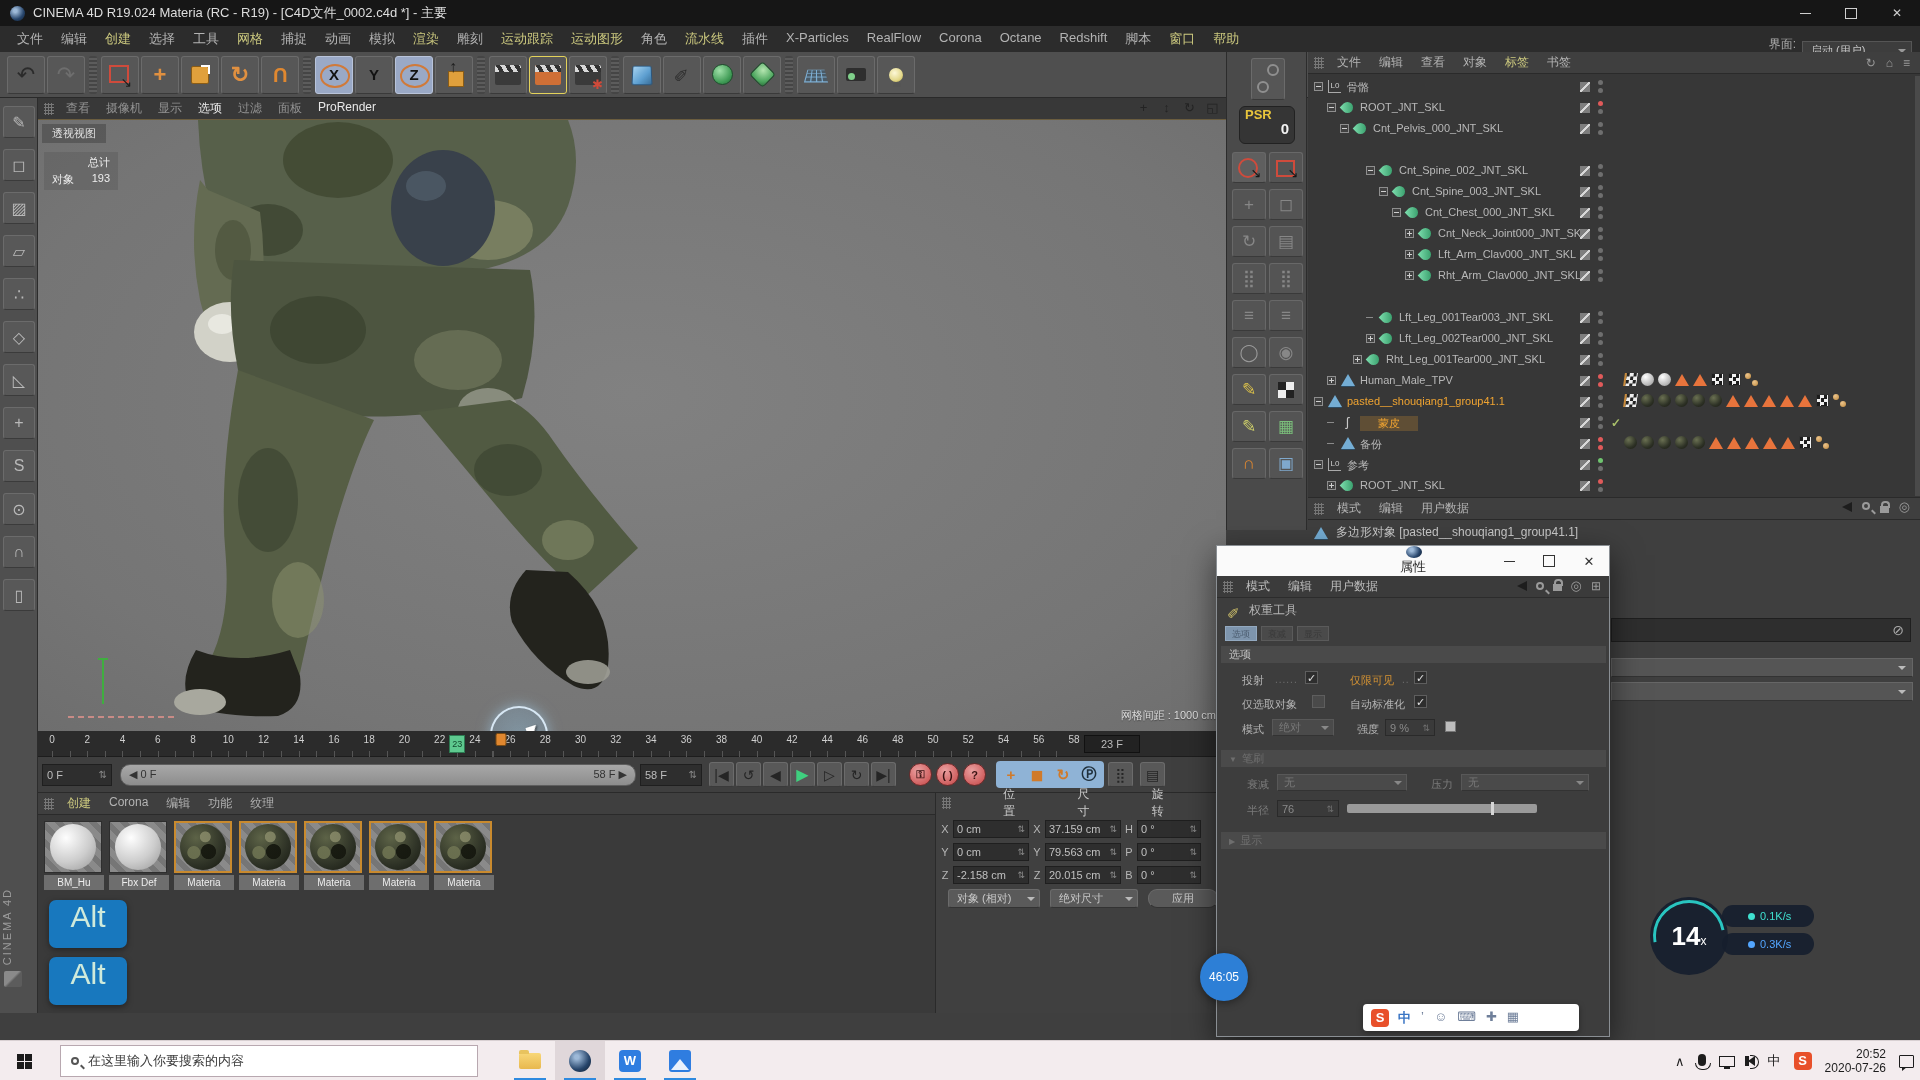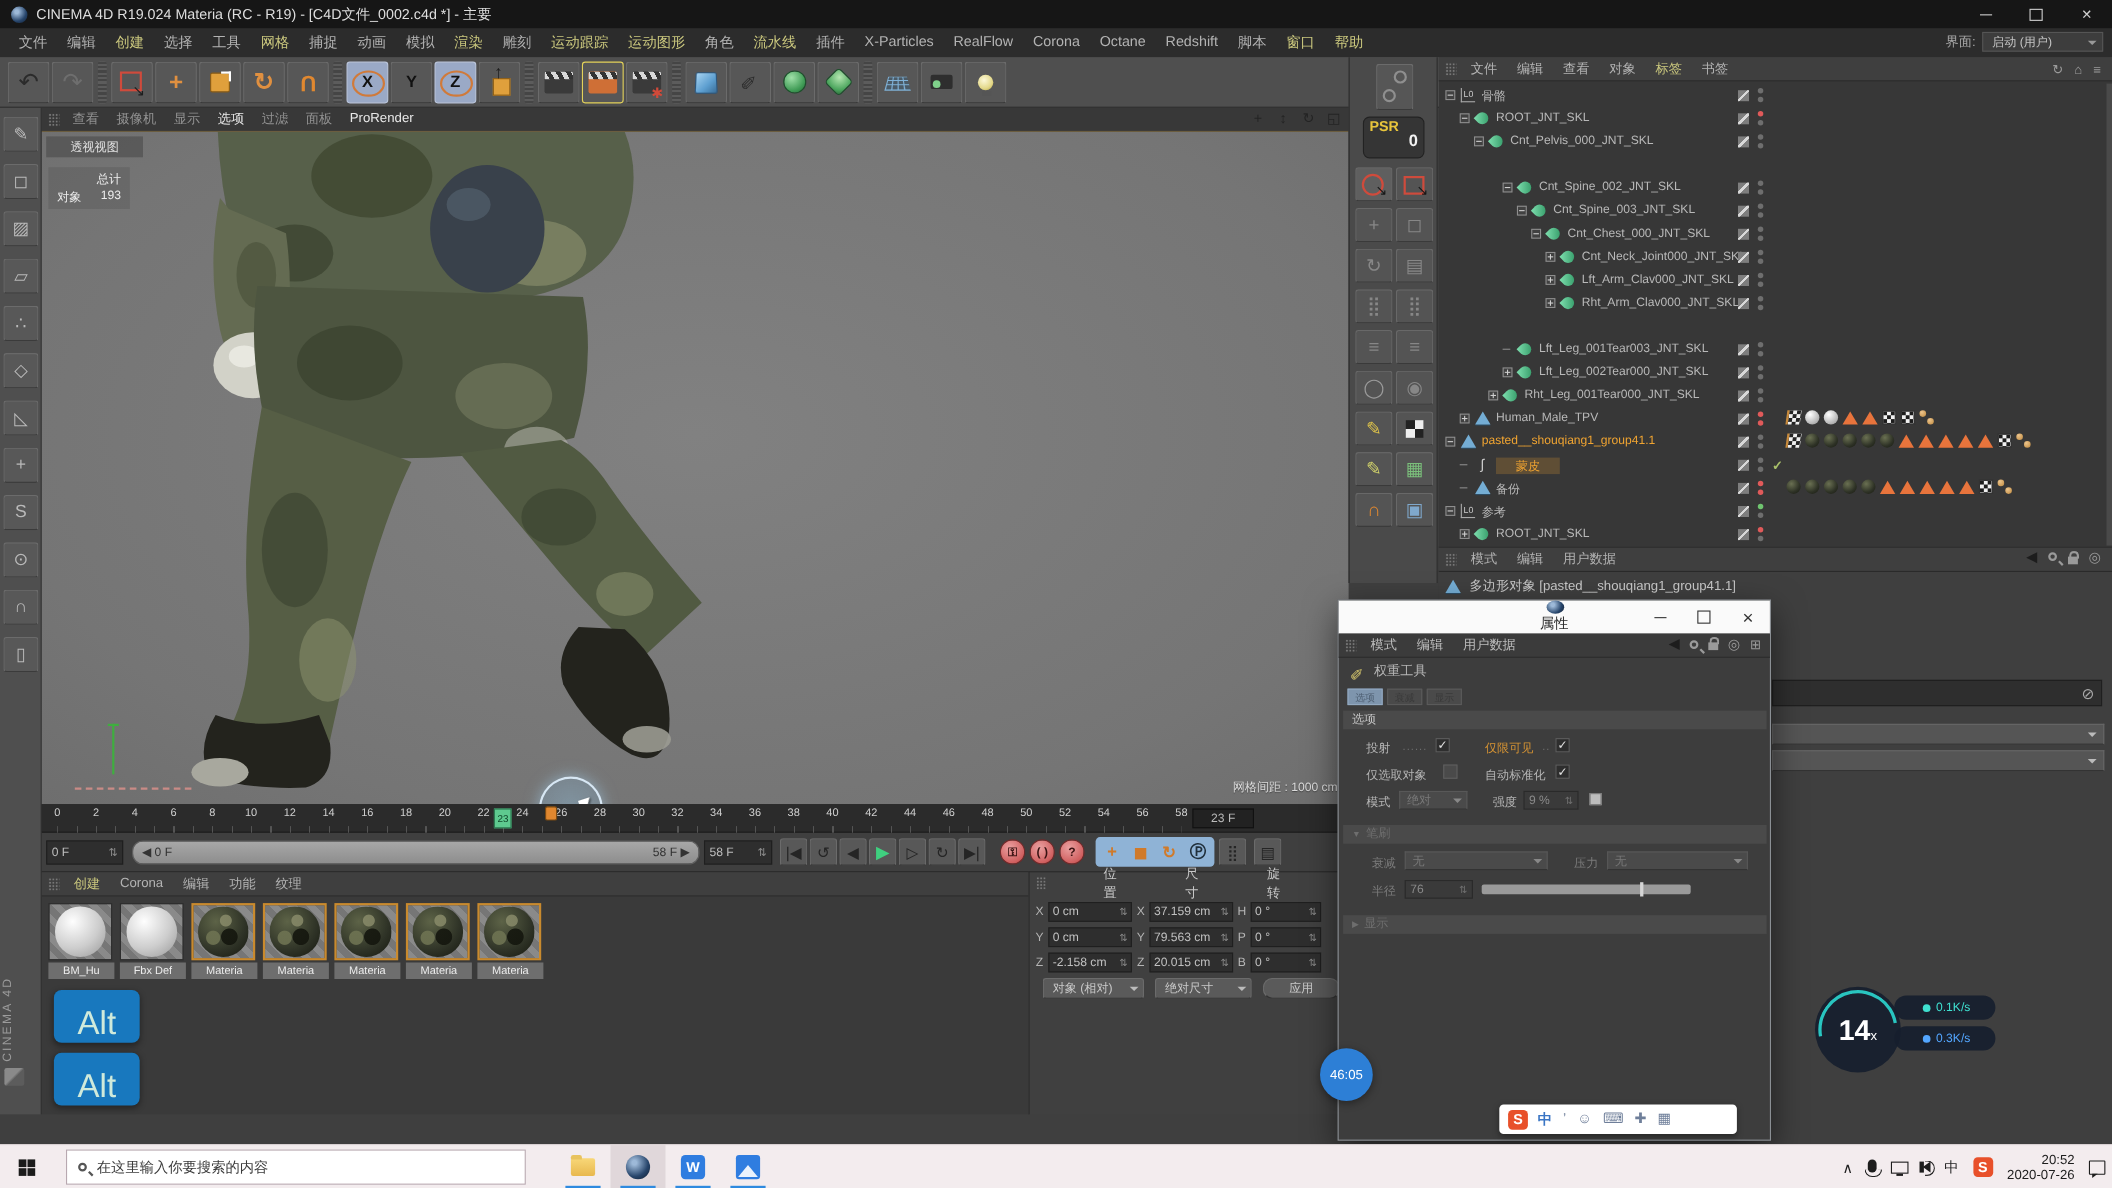--- a/index.html
+++ b/index.html
@@ -14,21 +14,21 @@
   .win-controls{position:absolute;right:0;top:0;height:26px;display:flex;}
   .wc{width:46px;height:26px;display:flex;align-items:center;justify-content:center;color:#cfcfcf;font-size:12px;}
   .wc-min::before{content:"";width:11px;height:1px;background:#cfcfcf;}
   .wc-max::before{content:"";width:10px;height:9px;border:1px solid #cfcfcf;}
   .wc-close::before{content:"✕";}
   
   .menubar{left:0;top:26px;width:1920px;height:26px;background:#2c2c2c;display:flex;align-items:center;padding-left:8px;}
   .mi{color:#b3b3b3;font-size:13px;margin:0 9px;white-space:nowrap;}
   .mi.accent{color:#cbc87e;}
   .iface{position:absolute;right:8px;top:3px;display:flex;align-items:center;color:#a8a8a8;font-size:12px;}
-  .iface-dd{margin-left:6px;background:#3d3d3d;border:1px solid #555;color:#c5c5c5;padding:1px 18px 1px 8px;position:relative;min-width:110px;height:18px;font-size:11px;}
+  .iface-dd{margin-left:6px;background:#3d3d3d;border:1px solid #555;color:#c5c5c5;padding:1px 18px 1px 8px;position:relative;min-width:110px;height:18px;font-size:11px;margin-top:12px;}
   .iface-dd::after{content:"";position:absolute;right:5px;top:7px;border:4px solid transparent;border-top-color:#999;}
   
   .toolbar{left:0;top:52px;width:1920px;height:46px;background:#4f4f4f;border-bottom:1px solid #2a2a2a;display:flex;align-items:center;padding-left:6px;}
   .tbtn{width:38px;height:38px;margin:0 1px;background:#575757;border:1px solid #6b6b6b;border-bottom-color:#3a3a3a;border-radius:3px;display:flex;align-items:center;justify-content:center;position:relative;font-size:22px;color:#2b2b2b;}
   .tsep{width:8px;height:38px;margin:0 3px;background:repeating-linear-gradient(0deg,#454545 0 2px,#5c5c5c 2px 4px);border-radius:2px;}
   .tbtn.dim{color:#6e6e6e;}
   .tbtn .g{line-height:1;}
   .tbtn.orange{color:#e09040;font-weight:bold;}
   .tbtn.sel-rect::before{content:"";width:16px;height:14px;border:2px solid #cf4b3c;position:absolute;left:7px;top:8px;}
   .tbtn.sel-rect::after{content:"↖";position:absolute;right:5px;bottom:2px;color:#1d1d1d;font-size:14px;transform:scaleX(-1) rotate(-90deg);}
@@ -66,21 +66,21 @@
   .maxon-logo{position:absolute;left:4px;bottom:26px;width:18px;height:16px;background:linear-gradient(135deg,#8a8a8a 45%,#5c5c5c 55%);border-radius:2px;}
   
   .viewport{left:38px;top:98px;width:1188px;height:633px;background:#3f3f3f;}
   .vp-menu{position:absolute;left:0;top:0;width:100%;height:22px;background:#383838;border-bottom:1px solid #6b5d3f;display:flex;align-items:center;padding-left:6px;}
   .vp-menu .mi{font-size:12px;color:#929292;margin:0 8px;}
   .vp-menu .mi.active{color:#e8e8e8;}
   .handle{width:10px;height:12px;margin-right:4px;background:radial-gradient(#777 1px,transparent 1.2px) 0 0/3px 3px;}
   .vp-nav{position:absolute;right:6px;top:2px;display:flex;gap:8px;}
   .vp-nav span{color:#232323;font-size:13px;width:15px;text-align:center;}
   .vp-canvas{position:absolute;left:0;top:22px;width:100%;height:611px;background:radial-gradient(ellipse at 50% 45%,#818181,#757575 75%,#6e6e6e);overflow:hidden;}
-  .view-chip{position:absolute;left:4px;top:4px;background:rgba(60,60,60,.45);color:#e0e0e0;font-size:11px;padding:2px 22px;text-align:right;}
+  .view-chip{position:absolute;left:4px;top:4px;background:rgba(60,60,60,.45);color:#e0e0e0;font-size:11px;padding:2px 10px;text-align:right;}
   .hud{position:absolute;left:6px;top:32px;background:rgba(95,95,95,.55);color:#ededed;font-size:11px;padding:3px 8px;display:grid;grid-template-columns:auto auto;gap:2px 14px;}
   .hud .r{text-align:right;}
   .grid-text{position:absolute;right:10px;bottom:8px;color:#dcdcdc;font-size:11px;text-shadow:0 1px 1px rgba(0,0,0,.4);}
   .axis-y{position:absolute;left:64px;top:538px;width:2px;height:46px;background:#3fae3f;}
   .axis-y::after{content:"";position:absolute;left:-4px;top:0;width:10px;height:2px;background:#3fae3f;}
   .grid-edge{position:absolute;left:30px;top:596px;width:106px;border-top:2px dashed #c98b86;}
   .brush-circle{position:absolute;left:452px;top:586px;width:58px;height:58px;border-radius:50%;border:2px solid rgba(225,242,255,.9);background:radial-gradient(circle,rgba(150,205,240,.35),rgba(130,185,230,.18));box-shadow:0 0 14px rgba(165,215,248,.55);}
   .cursor{position:absolute;left:490px;top:606px;width:0;height:0;border-left:11px solid #fff;border-bottom:18px solid transparent;transform:rotate(-18deg);filter:drop-shadow(1px 1px 1px rgba(0,0,0,.6));}
   
   .palette{left:1226px;top:52px;width:81px;height:478px;background:#4a4a4a;border-left:1px solid #2c2c2c;border-right:1px solid #2c2c2c;}
@@ -224,21 +224,21 @@
   .pchk{position:absolute;width:13px;height:13px;background:#2e2e2e;border:1px solid #5e5e5e;color:#e0e0e0;font-size:11px;text-align:center;line-height:12px;}
   .pchk.empty{color:transparent;background:#4a4a4a;}
   .pdd{position:absolute;height:17px;background:#4a4a4a;border:1px solid #585858;border-bottom-color:#333;color:#787878;font-size:11px;display:flex;align-items:center;padding:0 14px 0 6px;}
   .pdd::after{content:"";position:absolute;right:4px;top:6px;border:4px solid transparent;border-top-color:#888;}
   .pfield{position:absolute;height:17px;background:#3a3a3a;border:1px solid #2a2a2a;color:#8a8a8a;font-size:11px;display:flex;align-items:center;padding:0 4px;}
   .pfield .sp{margin-left:auto;color:#707070;font-size:9px;}
   .pslider{position:absolute;height:9px;background:#9a9a9a;border-radius:2px;}
   .pslider .ph{position:absolute;top:-2px;width:3px;height:13px;background:#d5d5d5;}
   .phandle-sq{position:absolute;width:11px;height:11px;background:#bdbdbd;border:1px solid #777;}
   
-  .altkey{position:absolute;width:78px;height:48px;background:#1878be;border-radius:7px;color:#cfeadb;font-family:"DejaVu Serif",serif;font-size:30px;display:flex;align-items:flex-end;justify-content:center;z-index:60;box-shadow:0 2px 6px rgba(0,0,0,.4);}
+  .altkey{position:absolute;width:78px;height:48px;background:#1878be;border-radius:7px;color:#cfeadb;font-family:"DejaVu Serif",serif;font-size:30px;display:flex;align-items:flex-start;justify-content:center;z-index:60;box-shadow:0 2px 6px rgba(0,0,0,.4);}
   .timer-circle{position:absolute;left:1200px;top:953px;width:48px;height:48px;border-radius:50%;background:#2d7fd6;color:#fff;font-size:12px;display:flex;align-items:center;justify-content:center;z-index:60;box-shadow:0 2px 8px rgba(0,0,0,.4);}
   .gauge{position:absolute;left:1650px;top:897px;width:78px;height:78px;border-radius:50%;background:rgba(22,30,46,.92);z-index:60;display:flex;align-items:center;justify-content:center;color:#fff;}
   .gauge::before{content:"";position:absolute;inset:3px;border-radius:50%;border:3px solid transparent;border-left-color:#29c5c0;border-top-color:#29c5c0;transform:rotate(35deg);}
   .gauge .v{font-size:26px;font-weight:bold;}
   .gauge .u{font-size:12px;margin-top:10px;}
   .speed-badges{position:absolute;left:1722px;top:905px;z-index:59;}
   .sbadge{width:92px;height:22px;background:rgba(22,30,46,.92);border-radius:11px;margin-bottom:6px;display:flex;align-items:center;padding-left:26px;font-size:11px;}
   .sbadge .sd{width:7px;height:7px;border-radius:50%;margin-right:5px;}
   .sb-up{color:#3fe0d0;} .sb-up .sd{background:#3fe0d0;}
   .sb-down{color:#53a6ff;} .sb-down .sd{background:#53a6ff;}

